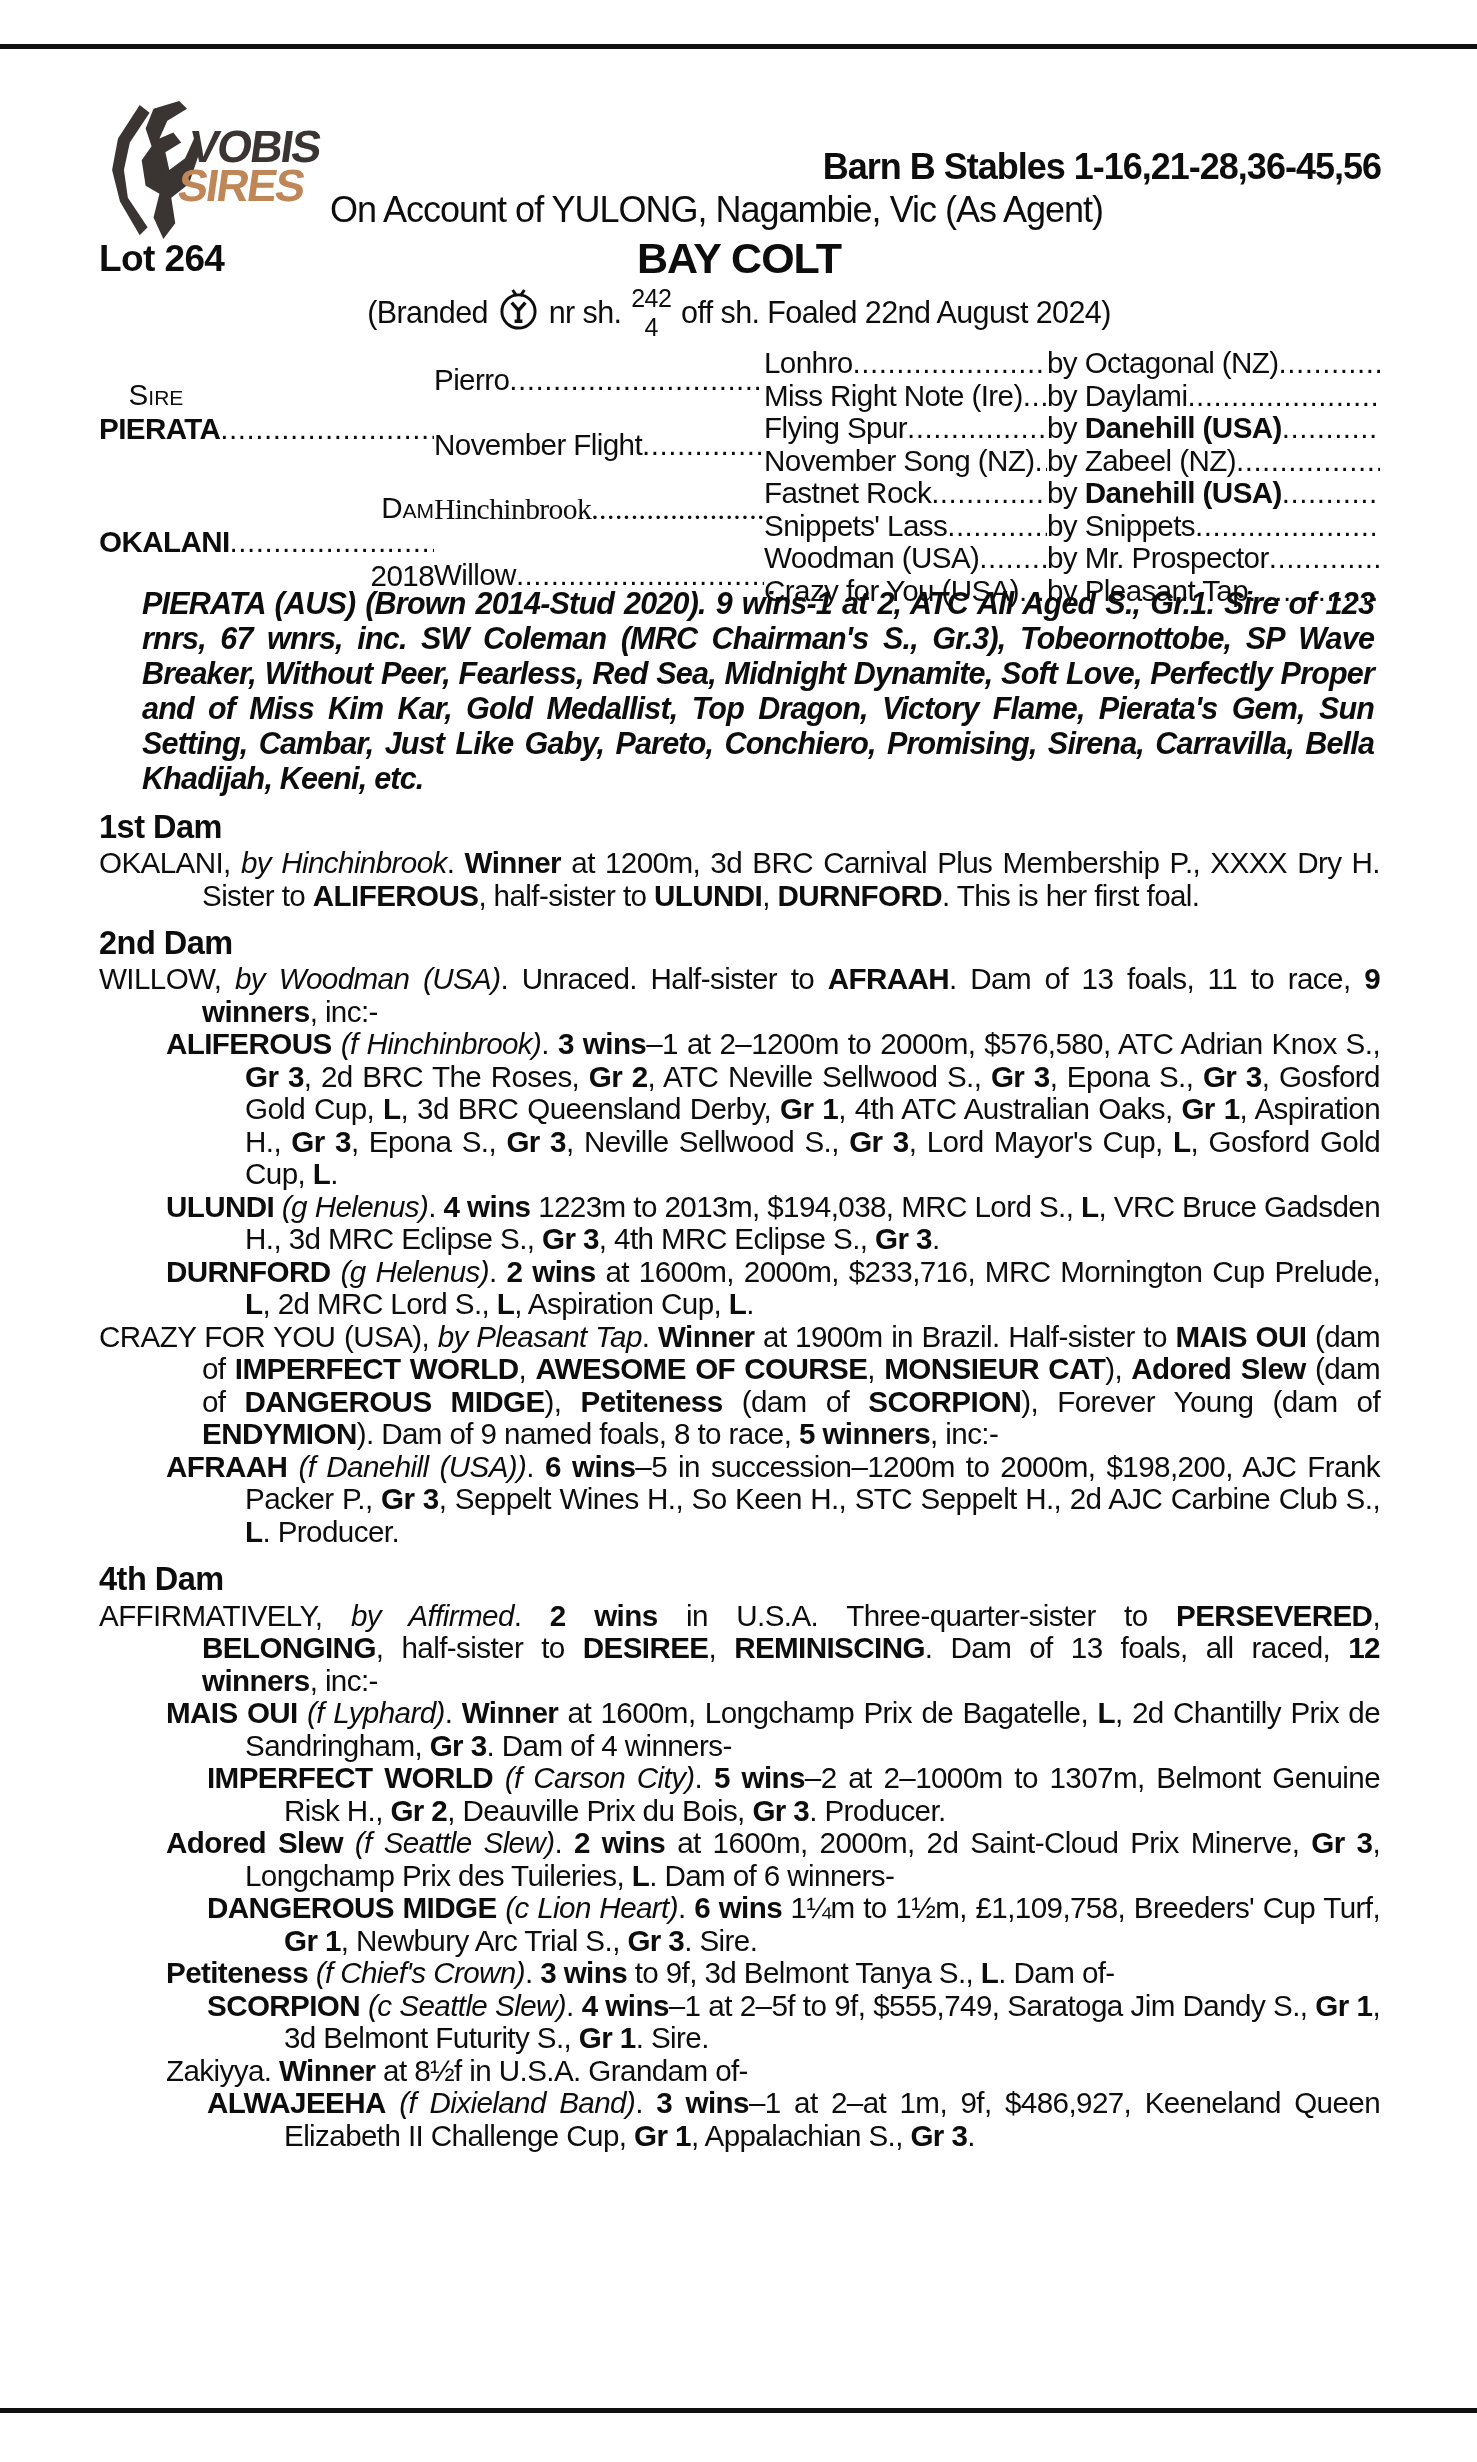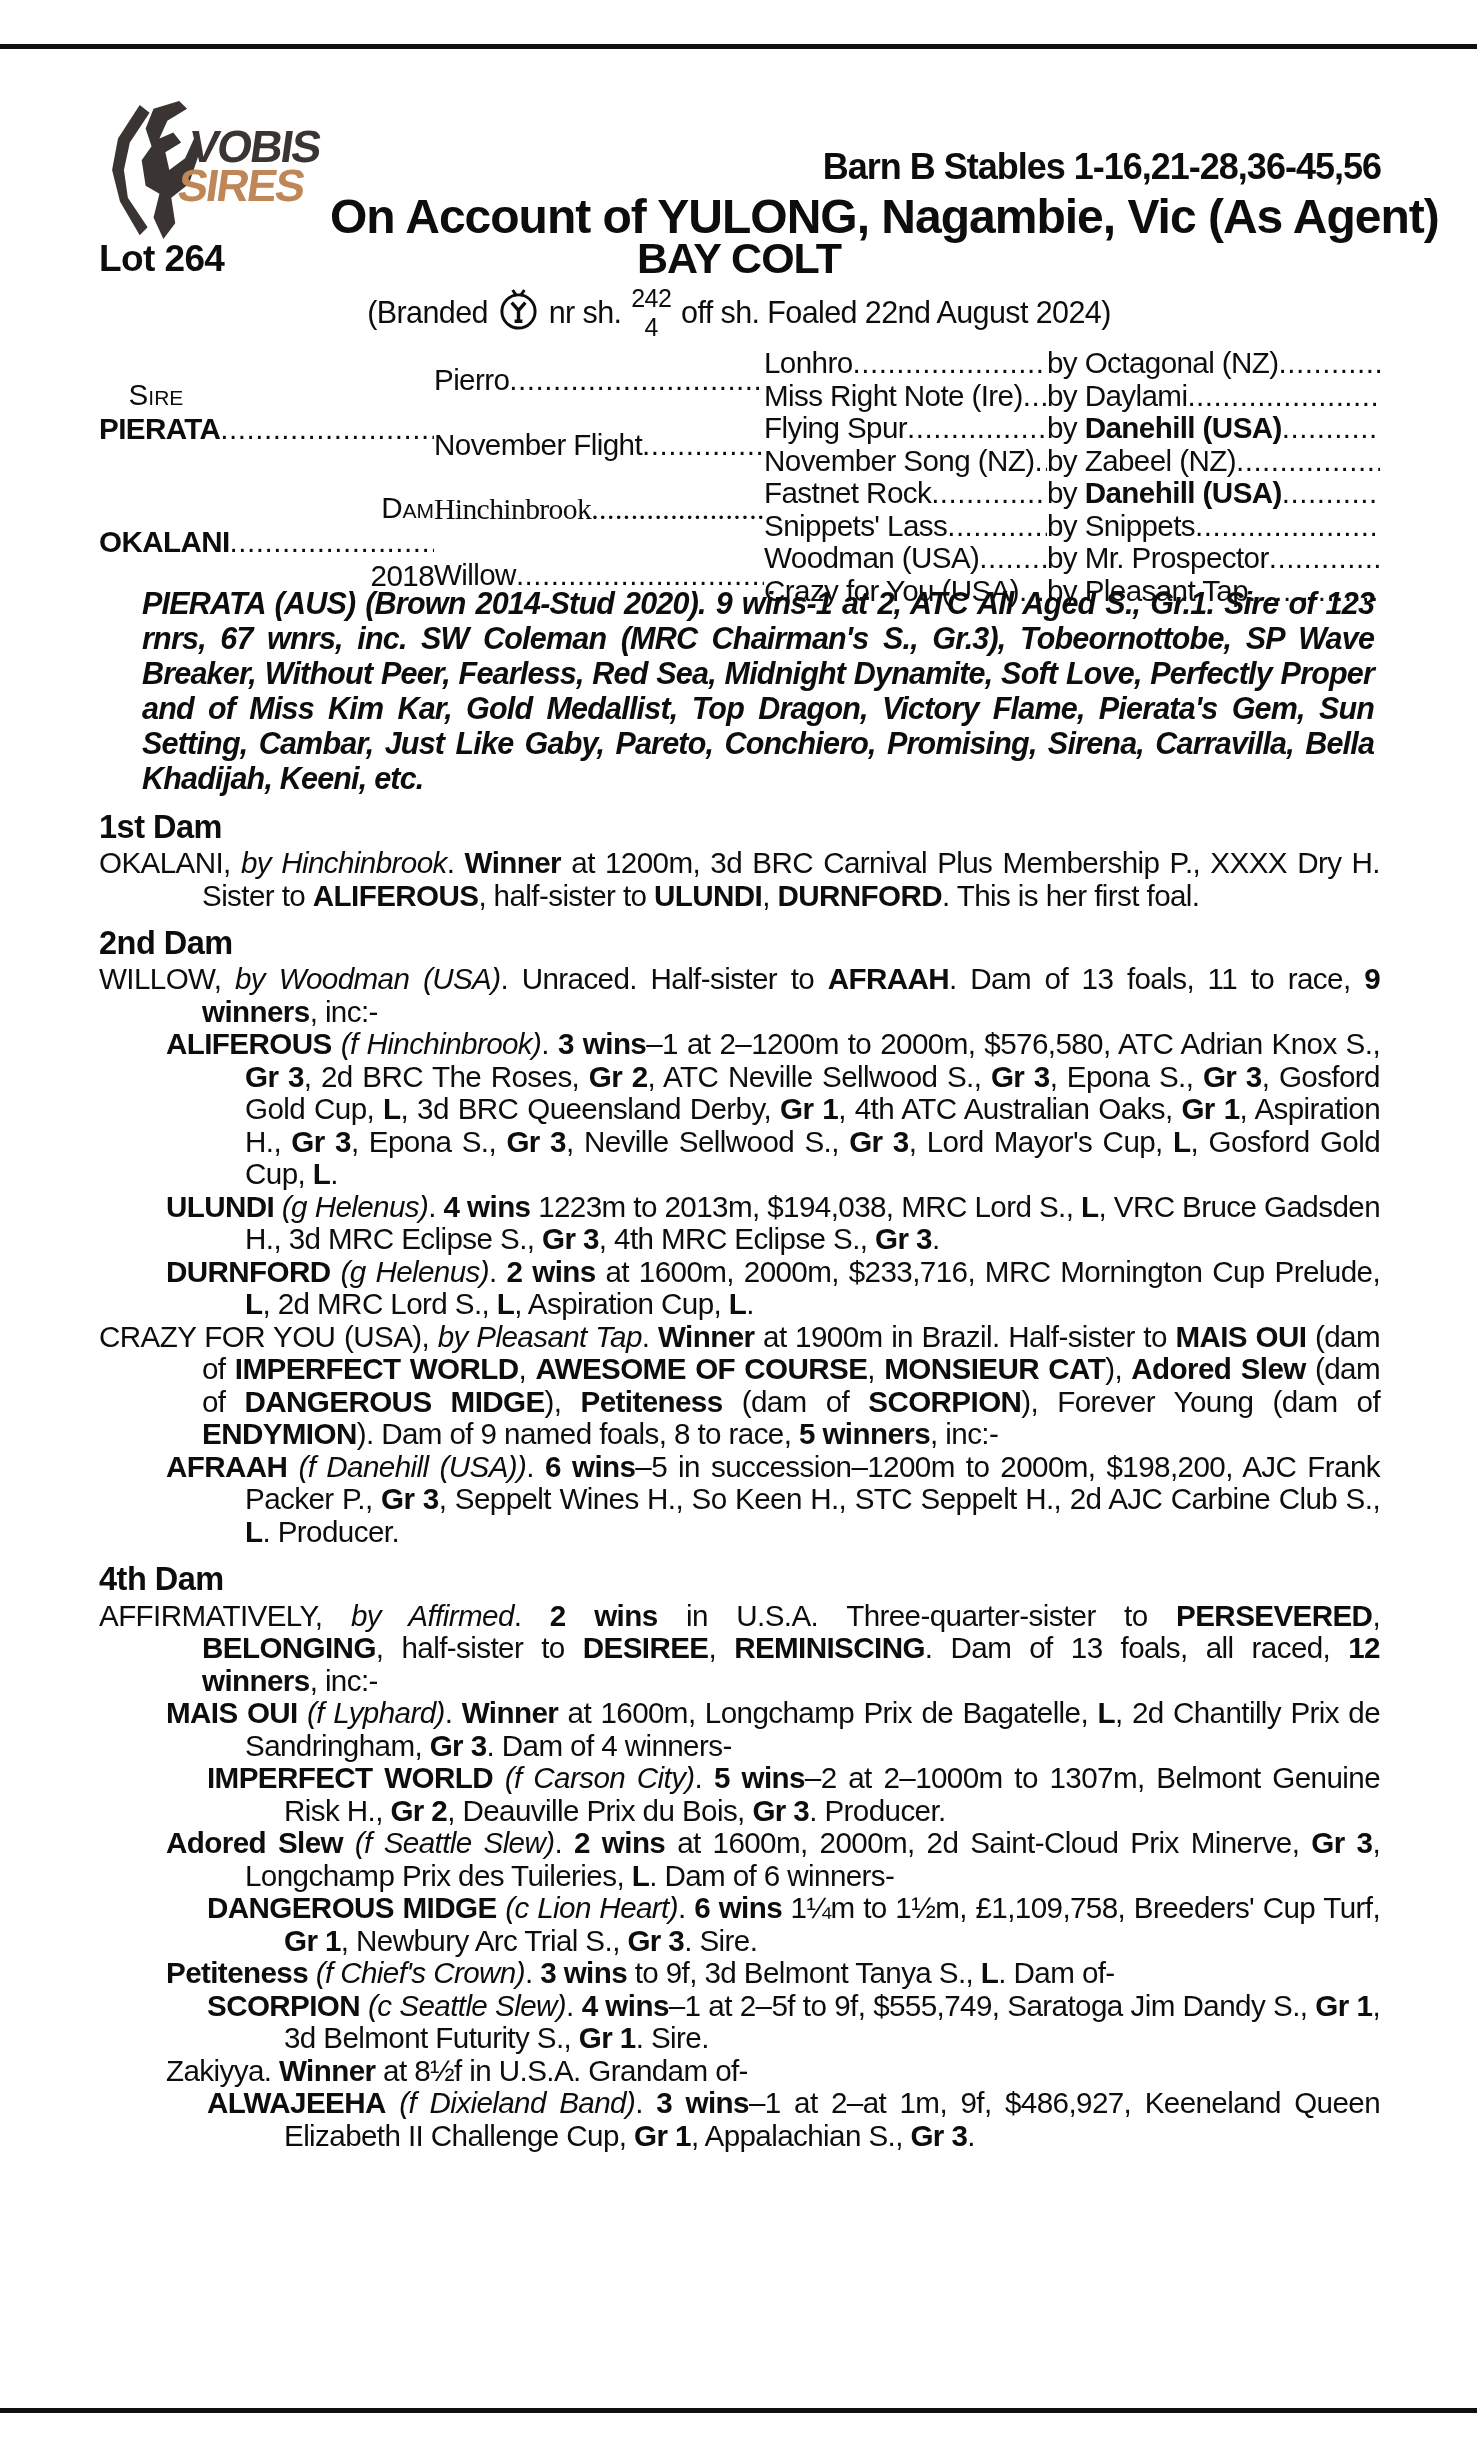--- a/index.html
+++ b/index.html
@@ -15,21 +15,21 @@
   .rule{position:absolute;left:0;right:0;height:4.9px;background:#101010;}
   .rule.top{top:44px;}
   .rule.bottom{top:2408px;}
 
   
   .logo{position:absolute;left:110px;top:99px;width:227px;height:148px;}
   .logo .wordmark{position:absolute;left:77px;top:27.6px;transform:skewX(-8deg);font-weight:bold;line-height:39px;font-size:45px;letter-spacing:-2px;}
   .logo .w1{color:#3a3432;}
   .logo .w2{color:#bf8657;margin-left:-5.9px;}
   .hdr-barn{position:absolute;top:146px;right:97px;font-size:36px;font-weight:bold;letter-spacing:-1px;}
-  .hdr-account{position:absolute;top:189px;left:330px;font-size:48px;font-weight:bold;letter-spacing:-1px;text-align:center;}
+  .hdr-account{position:absolute;top:189px;left:330px;font-size:36px;font-weight:normal;letter-spacing:-1px;text-align:center;}
   .hdr-lot{position:absolute;top:238px;left:99px;font-size:37px;font-weight:bold;}
   .hdr-title{position:absolute;top:234px;left:0;width:1478px;text-align:center;font-size:43px;font-weight:bold;letter-spacing:-1px;}
   .branded-row{
     position:absolute;top:284px;left:0;width:1478px;
     display:flex;justify-content:center;align-items:center;gap:9.9px;
     font-size:30.5px;
   }
   .brand-mark{display:inline-block;}
   .brand-frac{display:inline-flex;flex-direction:column;align-items:center;line-height:28.6px;font-size:25px;}
 

